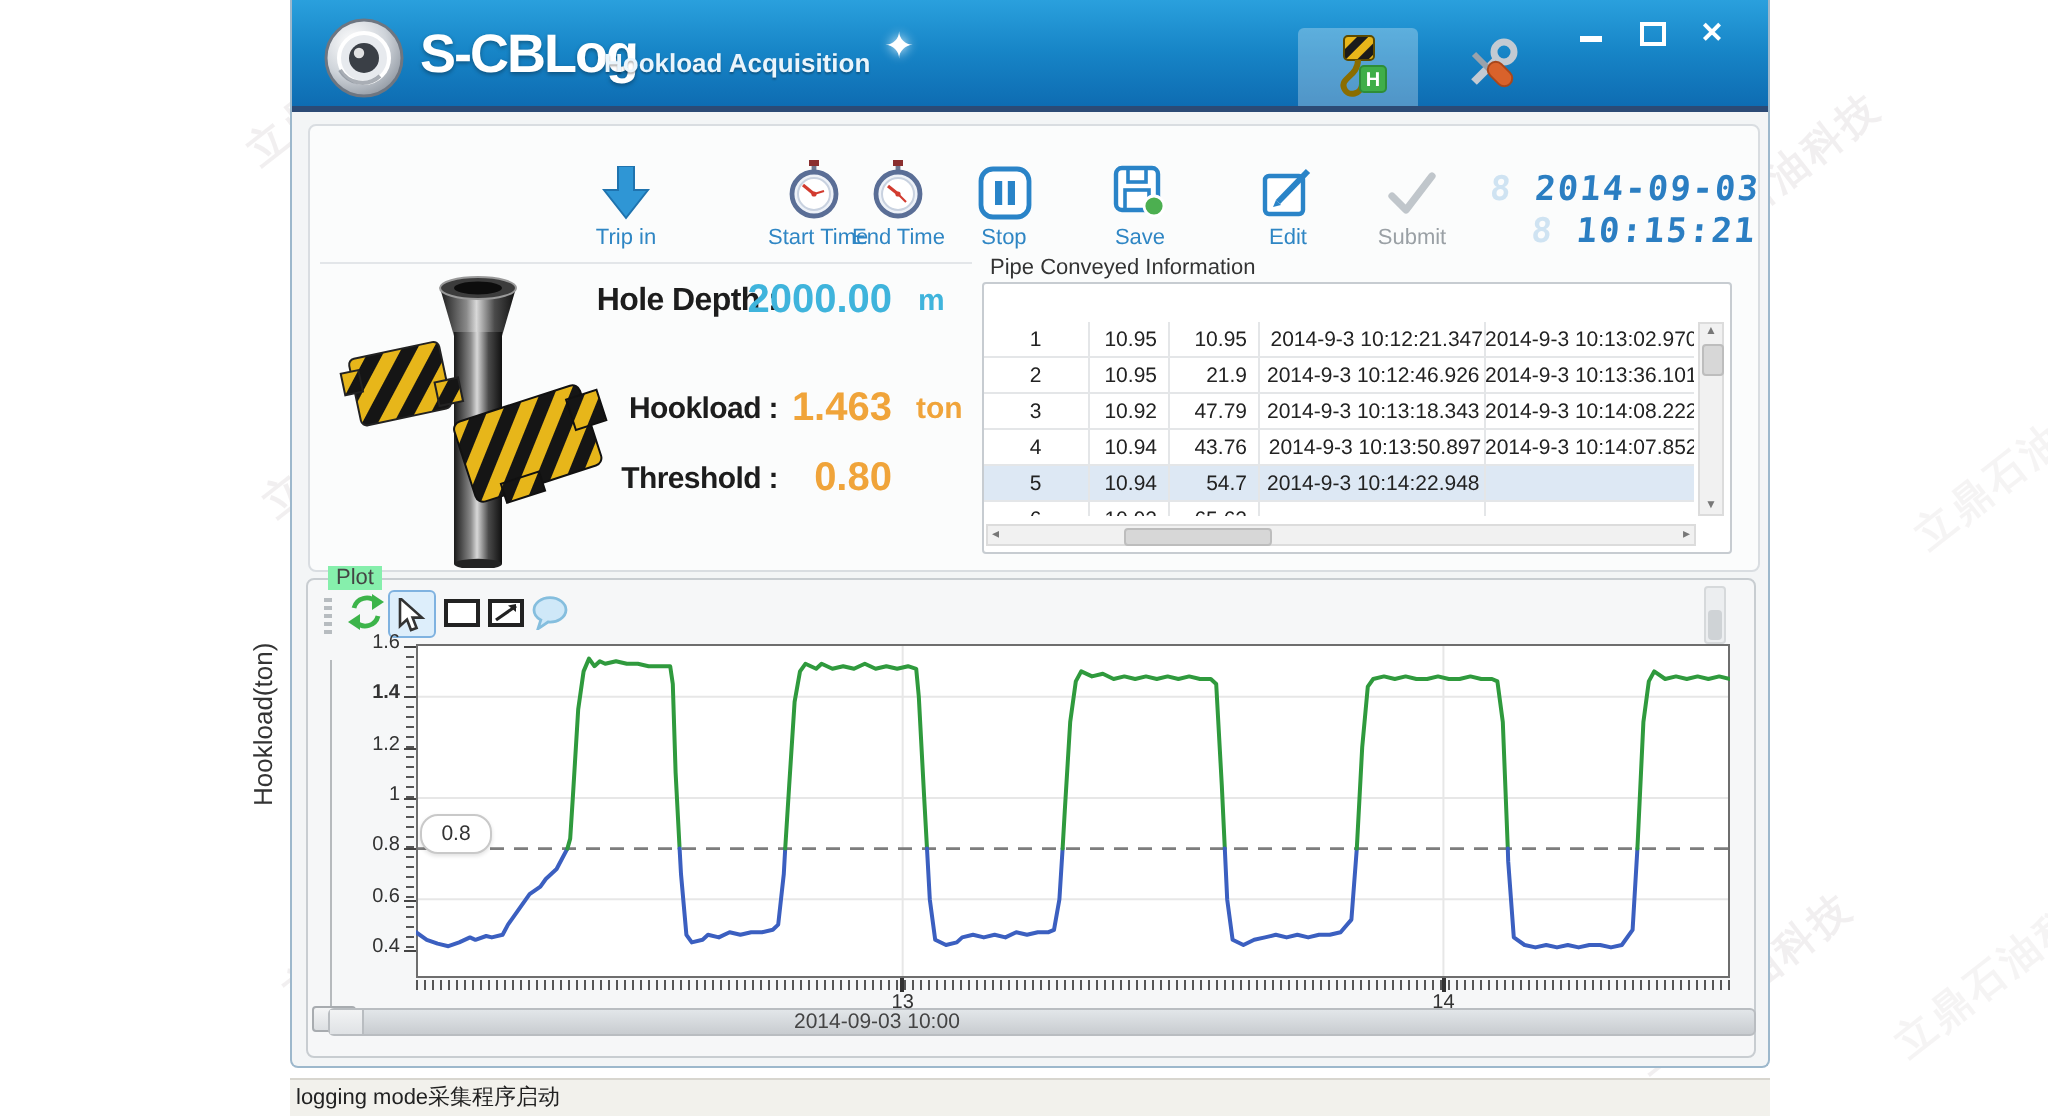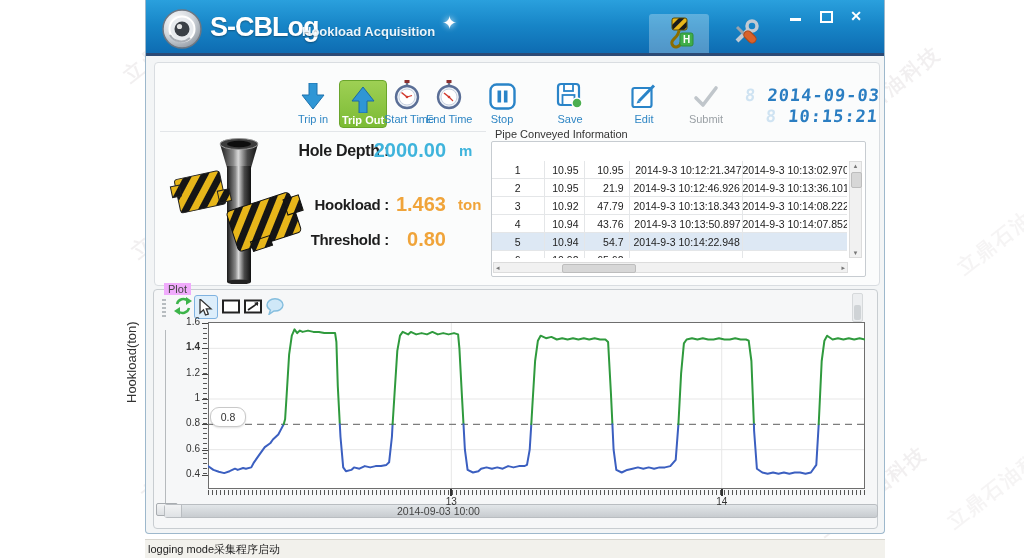--- a/index.html
+++ b/index.html
@@ -58,21 +58,21 @@
   .tbody-clip{position:absolute;left:0;top:19px;width:355px;height:97px;overflow:hidden;}
   .vscroll{position:absolute;right:3px;top:19px;width:13px;height:97px;background:#f1f1f1;border:1px solid #dcdcdc;box-sizing:border-box;}
   .vthumb{position:absolute;left:1px;top:10px;width:9px;height:14px;background:#d7d7d7;border:1px solid #bdbdbd;border-radius:2px;}
   .varrow{position:absolute;left:0;width:11px;text-align:center;font-size:6px;color:#777;}
   .hscroll-t{position:absolute;left:1px;bottom:3px;width:355px;height:11px;background:#f1f1f1;border:1px solid #dcdcdc;box-sizing:border-box;}
   .hthumb-t{position:absolute;left:68px;top:1px;width:72px;height:7px;background:#d7d7d7;border:1px solid #bdbdbd;border-radius:2px;}
   .harrow{position:absolute;top:0;font-size:7px;color:#777;line-height:9px;}
   
   .plot-group{position:absolute;left:7px;top:289px;width:725px;height:240px;
     border:1px solid #c8cdd1;border-radius:4px;background:#f6f7f8;box-sizing:border-box;}
-  .plot-legend{position:absolute;left:18px;top:283px;font-size:11px;color:#444;background:#f0abfc;padding:0 4px;}
+  .plot-legend{position:absolute;left:18px;top:283px;font-size:11px;color:#444;background:#86efac;padding:0 4px;}
   .grip{position:absolute;left:16px;top:299px;width:4px;height:18px;
     background:repeating-linear-gradient(180deg,#b7bcc0 0 2px,transparent 2px 4px);}
   .ptool{position:absolute;top:295px;width:22px;height:22px;display:flex;align-items:center;justify-content:center;cursor:pointer;}
   .ptool.selected{background:#ddeefb;border:1px solid #7fb2e0;border-radius:3px;}
   .plot-canvas{position:absolute;left:62px;top:322px;width:657px;height:167px;}
   .ylab{position:absolute;left:24px;top:345px;width:16px;font-size:13px;color:#333;
     transform:rotate(-90deg) translate(-58px,-46px);transform-origin:0 0;white-space:nowrap;}
   .ytick{position:absolute;left:26px;width:28px;text-align:right;font-size:10px;color:#333;}
   .ymaj{position:absolute;left:56px;width:6px;height:1px;background:#444;}
   .yminor{position:absolute;left:57px;top:323px;width:4px;height:152px;
@@ -178,28 +178,20 @@
 
     <div class="tbtn" style="left:144px;width:46px;">
       <div class="ic">
         <svg width="24" height="27" viewBox="0 0 24 27">
             <polygon points="8,0 16,0 16,12 23,12 12,26 1,12 8,12" fill="#2f96d5" stroke="#1f73ae"></polygon>
           </svg>
       </div>
       <div class="lbl">Trip in</div>
     </div>
 
-    <div class="tbtn green" style="left:193px;">
-      <div class="ic">
-        <svg width="24" height="27" viewBox="0 0 24 27">
-            <polygon points="12,1 23,15 16,15 16,27 8,27 8,15 1,15" fill="#2f96d5" stroke="#1a6aa5"></polygon>
-          </svg>
-      </div>
-      <div class="lbl">Trip Out</div>
-    </div>
 
     <div class="tbtn" style="left:238px;width:46px;">
       <div class="ic">
         <svg width="28" height="30" viewBox="0 0 28 30">
           <rect x="11.5" y="0" width="5" height="3" fill="#8b2f2f"></rect>
             <rect x="12.8" y="3" width="2.4" height="3" fill="#6e7891"></rect>
           <circle cx="14" cy="17" r="11" fill="#eef2f8" stroke="#5a6e96" stroke-width="2.4"></circle>
           <circle cx="14" cy="17" r="8" fill="#fff" stroke="#c9d2e0"></circle>
           <line x1="14" y1="17" x2="8.5" y2="12.5" stroke="#d23b2f" stroke-width="1.6"></line>
           <line x1="14" y1="17" x2="19" y2="15.5" stroke="#d23b2f" stroke-width="1.1"></line>

